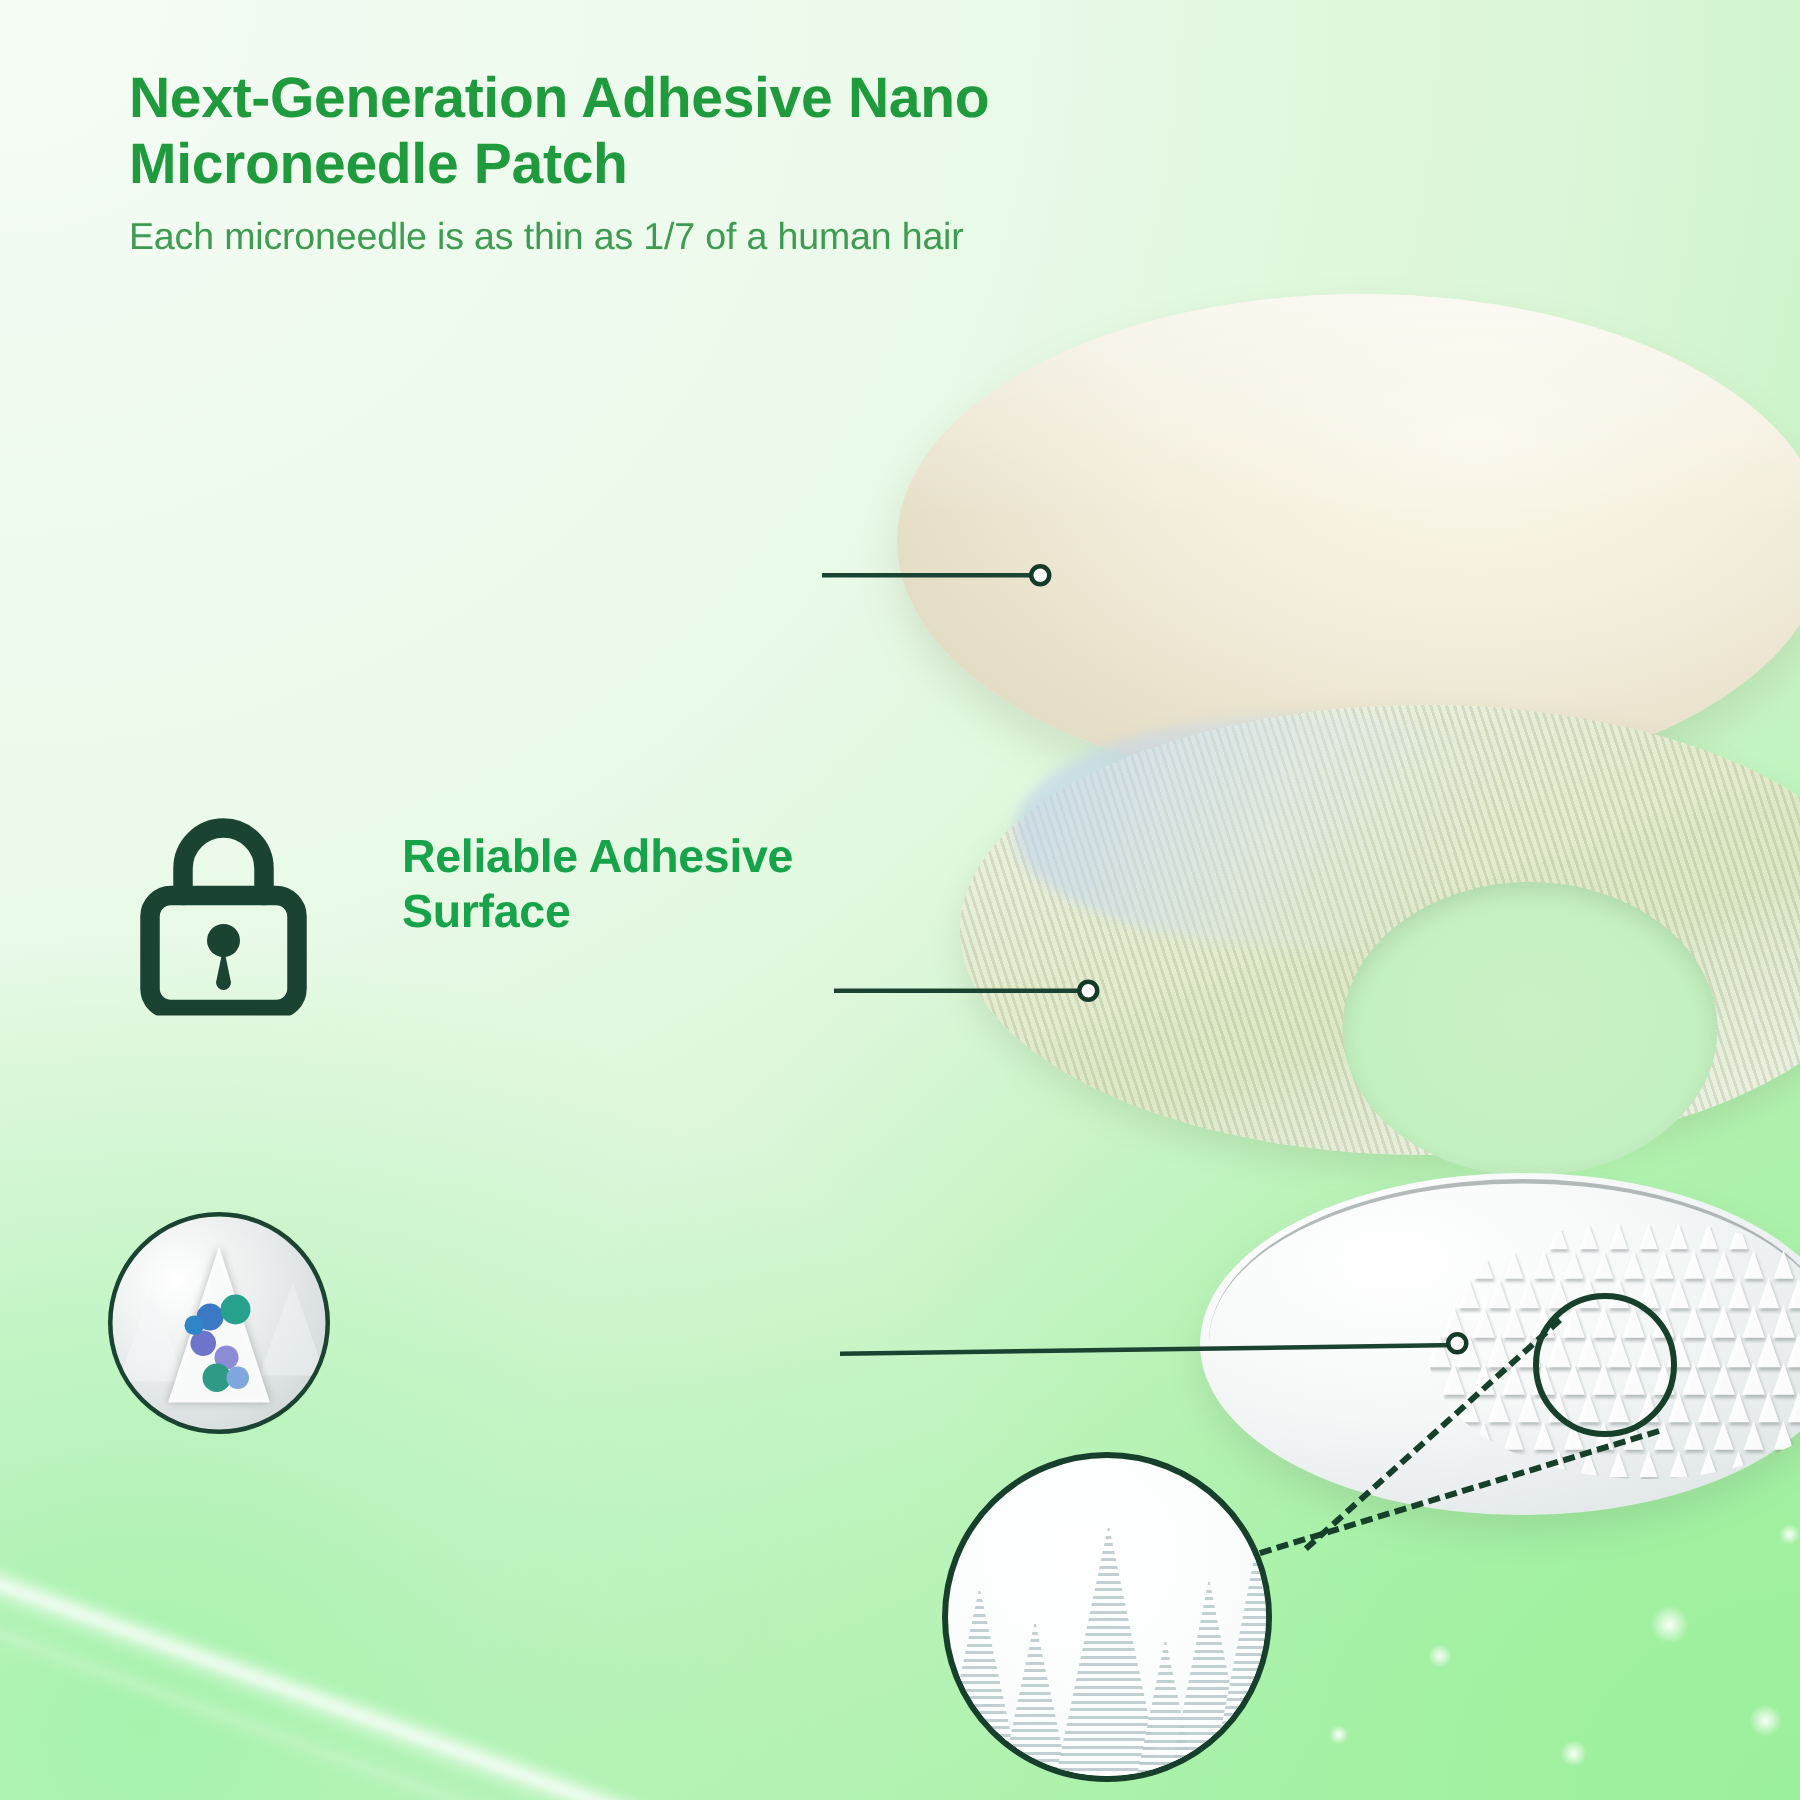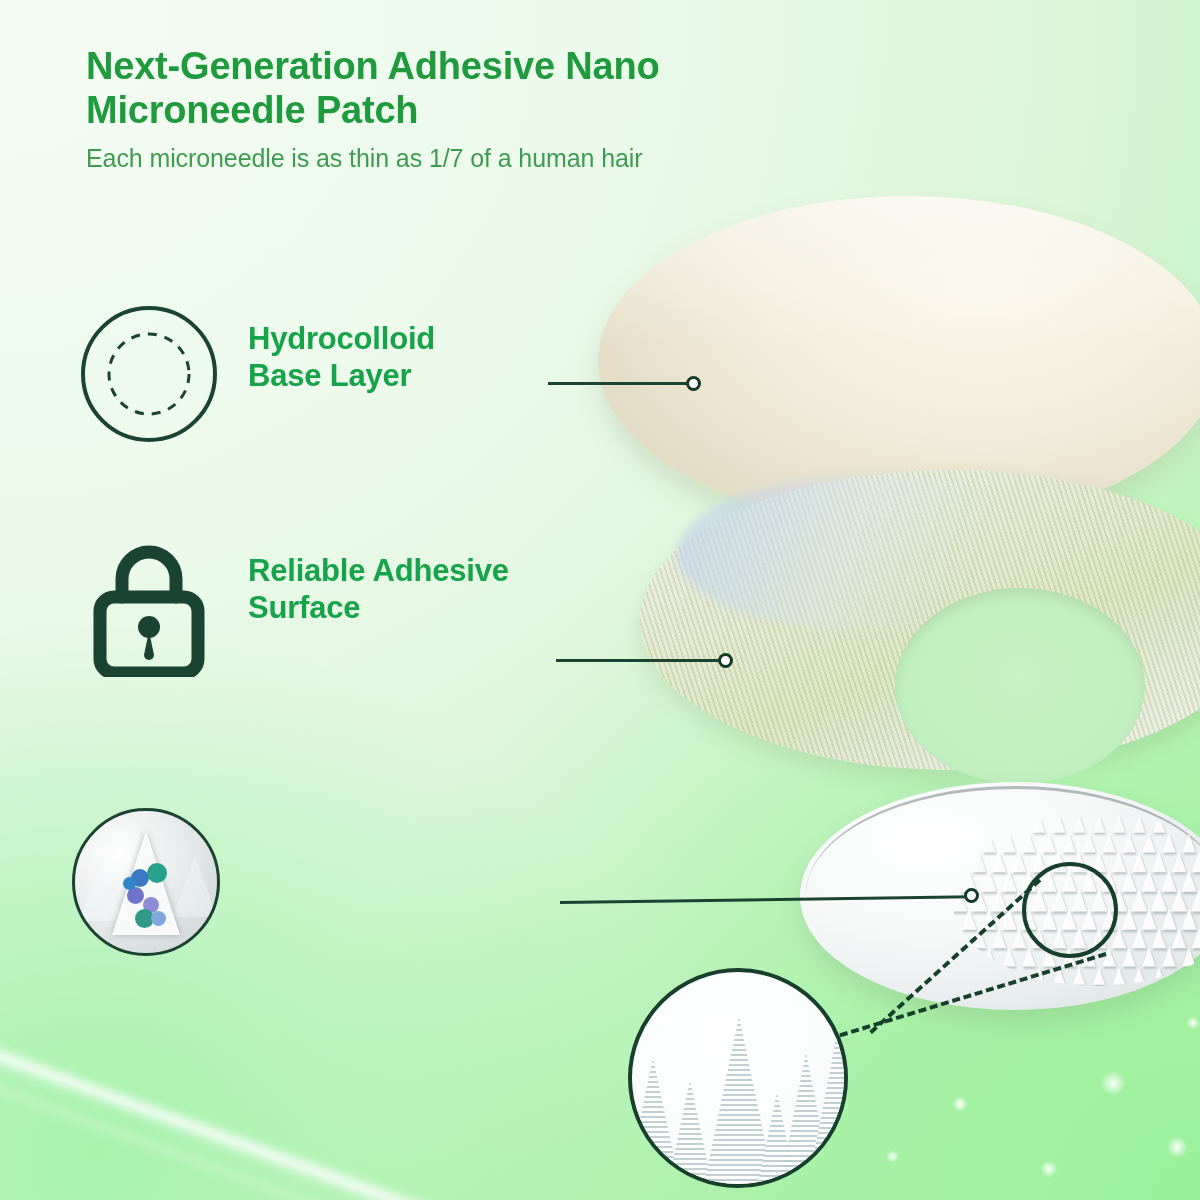--- a/index.html
+++ b/index.html
@@ -303,34 +303,22 @@
         <div class="mneedle" style="left: 148px; width: 52px; height: 132px;"></div>
         <div class="mneedle" style="left: 176px; width: 58px; height: 150px;"></div>
       </div>
   </div>
 
   <div class="header">
     <h1 class="title">Next-Generation Adhesive Nano Microneedle Patch</h1>
     <p class="subtitle">Each microneedle is as thin as 1/7 of a human hair</p>
   </div>
 
-  <div class="feature" style="left:78px;top:303px;">
-    <div class="ficon">
-      <svg width="142" height="142" viewBox="0 0 142 142" aria-hidden="true">
-        <circle cx="71" cy="71" r="66" fill="none" stroke="#1B4332" stroke-width="4"></circle>
-        <circle cx="71" cy="71" r="40" fill="none" stroke="#1B4332" stroke-width="3" stroke-dasharray="9 8"></circle>
-      </svg>
-    </div>
-    <div class="ftext">
-      <div class="flabel">Hydrocolloid
-Base Layer</div>
-    </div>
-  </div>
-
-  <div class="feature" style="left:78px;top:535px;">
+
+  <div class="feature" style="left:78px;top:535px;gap:20px;">
     <div class="ficon">
       <svg width="142" height="142" viewBox="0 0 142 142" aria-hidden="true">
         <path d="M44 62 V44 a27 27 0 0 1 54 0 V62" fill="none" stroke="#1B4332" stroke-width="13" stroke-linecap="round"></path>
         <rect x="22" y="62" width="98" height="76" rx="14" fill="none" stroke="#1B4332" stroke-width="13"></rect>
         <circle cx="71" cy="92" r="11" fill="#1B4332"></circle>
         <path d="M71 96 L76 120 a5 5 0 0 1 -10 0 Z" fill="#1B4332"></path>
       </svg>
     </div>
     <div class="ftext">
       <div class="flabel">Reliable Adhesive

